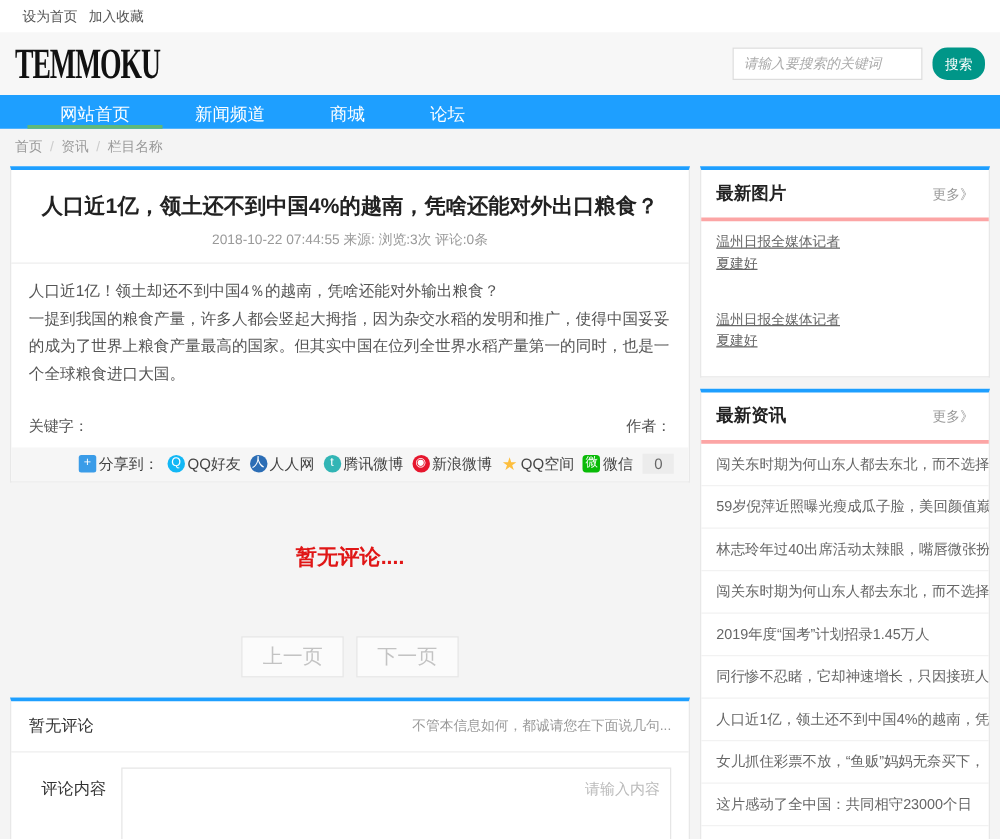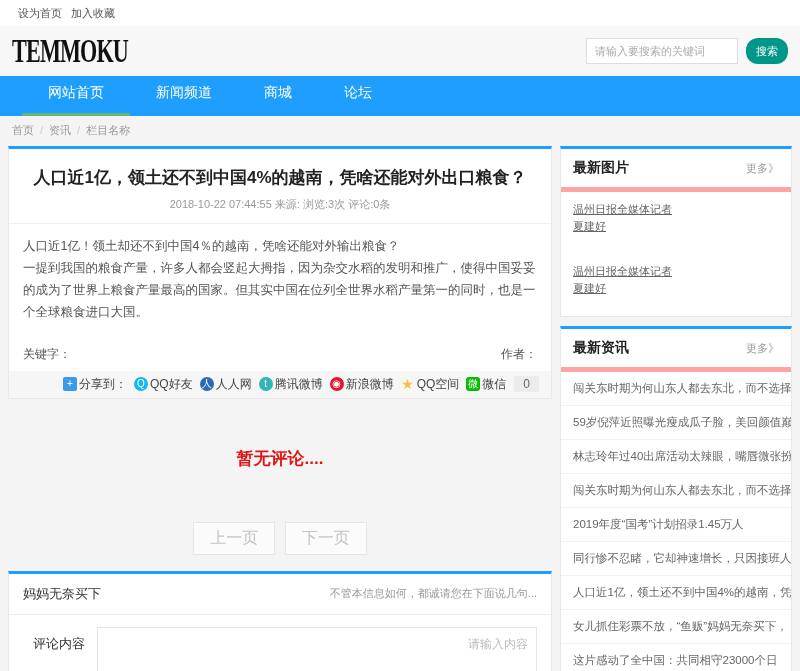--- a/index.html
+++ b/index.html
@@ -10,25 +10,25 @@
     font-size: 13px; color: #333;
   }
   
   .topbar { background:#fff; height:26px; display:flex; justify-content:space-between; align-items:center; padding:0 12px; font-size:11px; color:#555; }
   .topbar a { color:#555; text-decoration:none; margin-right:10px; cursor:pointer; }
   .topbar .right a { margin-right:0; margin-left:6px; }
   
   .header { background:#f7f7f7; height:50px; display:flex; align-items:center; justify-content:space-between; padding:0 12px; }
   .logo { font-family:"Liberation Serif","DejaVu Serif",serif; font-weight:bold; font-size:27px; color:#111; display:inline-block; transform:scale(0.82,1.28); transform-origin:left center; letter-spacing:-1px; }
   .search { display:flex; align-items:center; }
-  .search input { width:152px; height:26px; border:1px solid #ddd; background:#fff; padding:0 8px; font-size:11px; color:#333; outline:none; }
+  .search input { width:152px; height:26px; border:1px solid #ddd; background:#fff; padding:0 8px; font-size:11px; color:#333; outline:none;font-style:italic; }
   .search input::placeholder { color:#aaa; }
   .search button { height:26px; margin-left:8px; background:#009688; color:#fff; border:none; padding:0 10px; font-size:11px; border-radius:12px; cursor:pointer; }
   
-  .nav { background:#1E9FFF; height:40px; display:flex; padding-left:22px;font-family:Liberation Serif, serif; }
+  .nav { background:#1E9FFF; height:27px; display:flex; padding-left:22px;font-family:Liberation Serif, serif; }
   .nav-item { position:relative; color:#fff; font-size:14px; line-height:33px; padding:0 26px; cursor:pointer; }
   .nav-item.active::after { content:""; position:absolute; left:0; right:0; bottom:0; height:3px; background:#5FB878; }
   
   .breadcrumb { padding:7px 12px 6px; font-size:11px; color:#999; }
   .breadcrumb a { color:#999; text-decoration:none; cursor:pointer; }
   .breadcrumb .sep { margin:0 6px; color:#ccc; }
   
   .main { display:flex; align-items:flex-start; padding:2px 8px 8px; }
   .left-col { width:544px; }
   .right-col { width:232px; margin-left:8px; }
@@ -59,21 +59,21 @@
   
   .form-header { display:flex; justify-content:space-between; align-items:center; padding:11px 14px; border-bottom:1px solid #eee; }
   .form-title { font-size:13px; color:#333; }
   .form-note { font-size:11px; color:#999; }
   .form-row { display:flex; padding:12px 14px 2px; }
   .form-label { width:74px; text-align:right; padding:8px 12px 0 0; font-size:13px; color:#333; flex:none; }
   .form-row textarea { flex:1; height:62px; border:1px solid #e6e6e6; padding:8px; font-size:12px; color:#333; resize:none; outline:none; font-family:"Liberation Sans",sans-serif;text-align:right; }
   .form-row textarea::placeholder, .captcha-input::placeholder { color:#bbb; }
   
   .side-card { margin-bottom:9px; }
-  .side-header { display:flex; justify-content:space-between; align-items:center; padding:10px 12px; border-bottom:5px solid #fca5a5; }
+  .side-header { display:flex; justify-content:space-between; align-items:center; padding:10px 12px; border-bottom:3px solid #fca5a5; }
   .side-title { font-size:14px; font-weight:bold; color:#222; }
   .side-more { font-size:11px; color:#999; text-decoration:none; cursor:pointer; }
   .img-item { padding:9px 12px 2px; height:62px; }
   .img-caption { width:112px; font-size:11px; color:#666; line-height:1.5;text-decoration:underline; }
   .news-list { list-style:none; }
   .news-list li { padding:9px 12px; border-bottom:1px solid #f2f2f2; font-size:11.5px; color:#666; white-space:nowrap; overflow:hidden; cursor:pointer; }
   .news-list li:last-child { border-bottom:none; }
 </style>
 </head>
 <body>
@@ -154,21 +154,21 @@
     <div class="comments-zone">
       <div class="no-comments">暂无评论....</div>
       <div class="pager">
         <button>上一页</button>
         <button>下一页</button>
       </div>
     </div>
 
     <div class="card form-card">
       <div class="form-header">
-        <span class="form-title">妈妈无奈买下</span>
+        <span class="form-title">暂无评论</span>
         <span class="form-note">不管本信息如何，都诚请您在下面说几句...</span>
       </div>
       <div class="form-row">
         <div class="form-label">评论内容</div>
         <textarea placeholder="请输入内容" style=""></textarea>
       </div>
 
     </div>
   </div>
 

